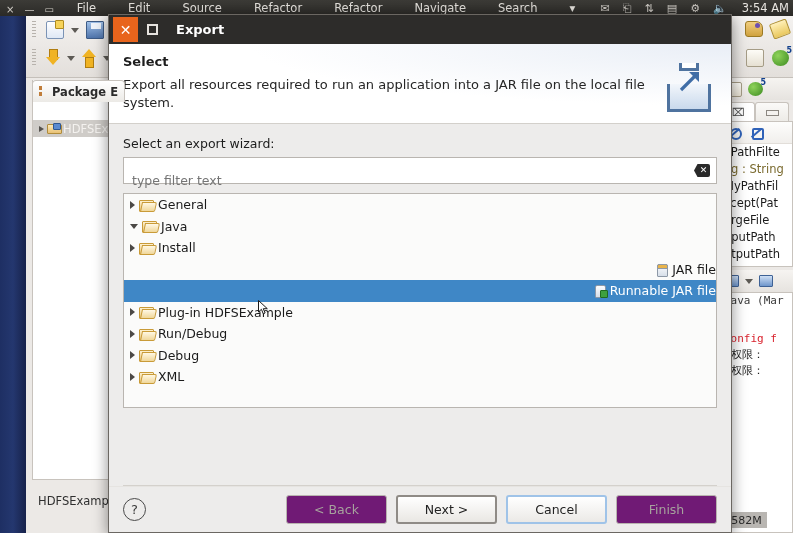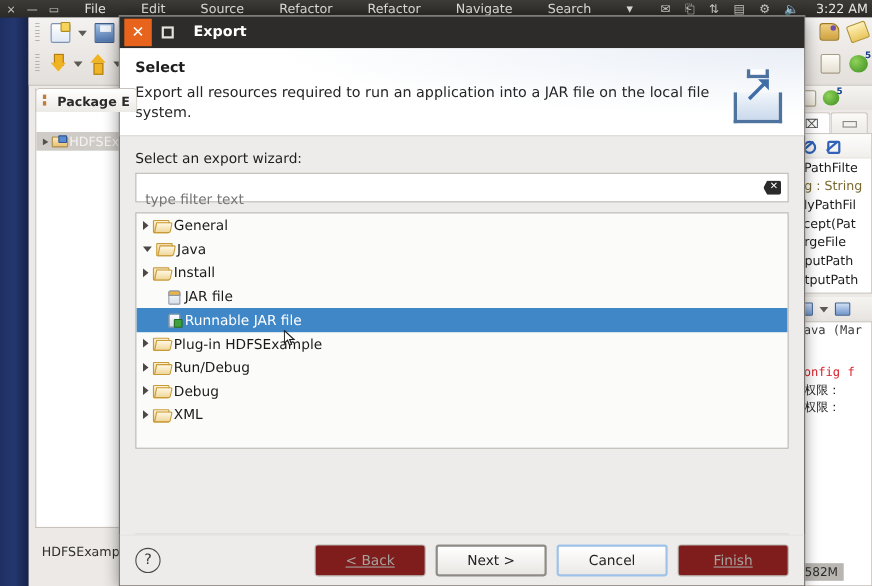--- a/index.html
+++ b/index.html
@@ -246,21 +246,21 @@
 
   #tree {
     background:#fbfbfa; border:1px solid #b9b5b0;
     height:215px; overflow:hidden; flex:0 0 auto;
   }
   .tnode {
     height:21.5px; display:flex; align-items:center; gap:4px;
     font-size:12.5px; color:#1a1a1a; white-space:nowrap;
     padding-left:6px;
   }
-  .tnode.child { padding-left:26px; }
+  .tnode.child { padding-left:26px;justify-content:flex-end; }
   .tnode.sel { background:#3f87c6; color:#ffffff; }
   .twist-r { width:0;height:0;border-top:4px solid transparent;border-bottom:4px solid transparent;border-left:5px solid #4b4845; flex:0 0 auto;}
   .twist-d { width:0;height:0;border-left:4px solid transparent;border-right:4px solid transparent;border-top:5px solid #4b4845; flex:0 0 auto;}
   .folder {
     width:15px;height:12px;position:relative;flex:0 0 auto;
   }
   .folder:before{
     content:"";position:absolute;left:0;top:1px;width:13px;height:10px;
     background:linear-gradient(#fdf0cf,#eac97f);
     border:1px solid #c99b38; border-radius:1px;
@@ -300,21 +300,21 @@
   }
   #btn-row { margin-left:auto; display:flex; gap:9px; }
   .btn {
     width:101px; height:29px;
     border:1px solid #b8b4af; border-radius:3px;
     background:linear-gradient(#fdfdfd,#ebe9e6);
     font-size:12.5px; color:#232323;
     display:flex; align-items:center; justify-content:center;
     font-family:"DejaVu Sans","Liberation Sans",sans-serif;
   }
-  .btn.disabled { color:#a6a29d; background:#7f1d1d;text-decoration:underline; }
+  .btn.disabled { color:#a6a29d; background:#701a75; }
   .btn.default { border:2px solid #8f8b86; background:linear-gradient(#ffffff,#e9e7e3); font-weight:normal; }
   .btn.focus { border:2px solid #9fc3e8; background:linear-gradient(#ffffff,#ebe9e6); }
 
   .cursor { position:absolute; left:258px; top:300px; width:11px; height:15px; pointer-events:none;}
 </style>
 </head>
 <body>
 
 <div id="root">
 
@@ -334,21 +334,21 @@
       <span>Search</span>
       <span>▾</span>
     </div>
     <div class="tray">
       <span class="tico">✉</span>
       <span class="tico">⎗</span>
       <span class="tico">⇅</span>
       <span class="tico">▤</span>
       <span class="tico">⚙</span>
       <span class="tico">🔈</span>
-      <span class="clock">3:22 AM</span>
+      <span class="clock">3:54 AM</span>
     </div>
   </div>
 
   <div id="launcher-blue">
     <div class="tex"></div>
   </div>
 
   <div id="eclipse">
 
     <div id="ide-toolbar">

